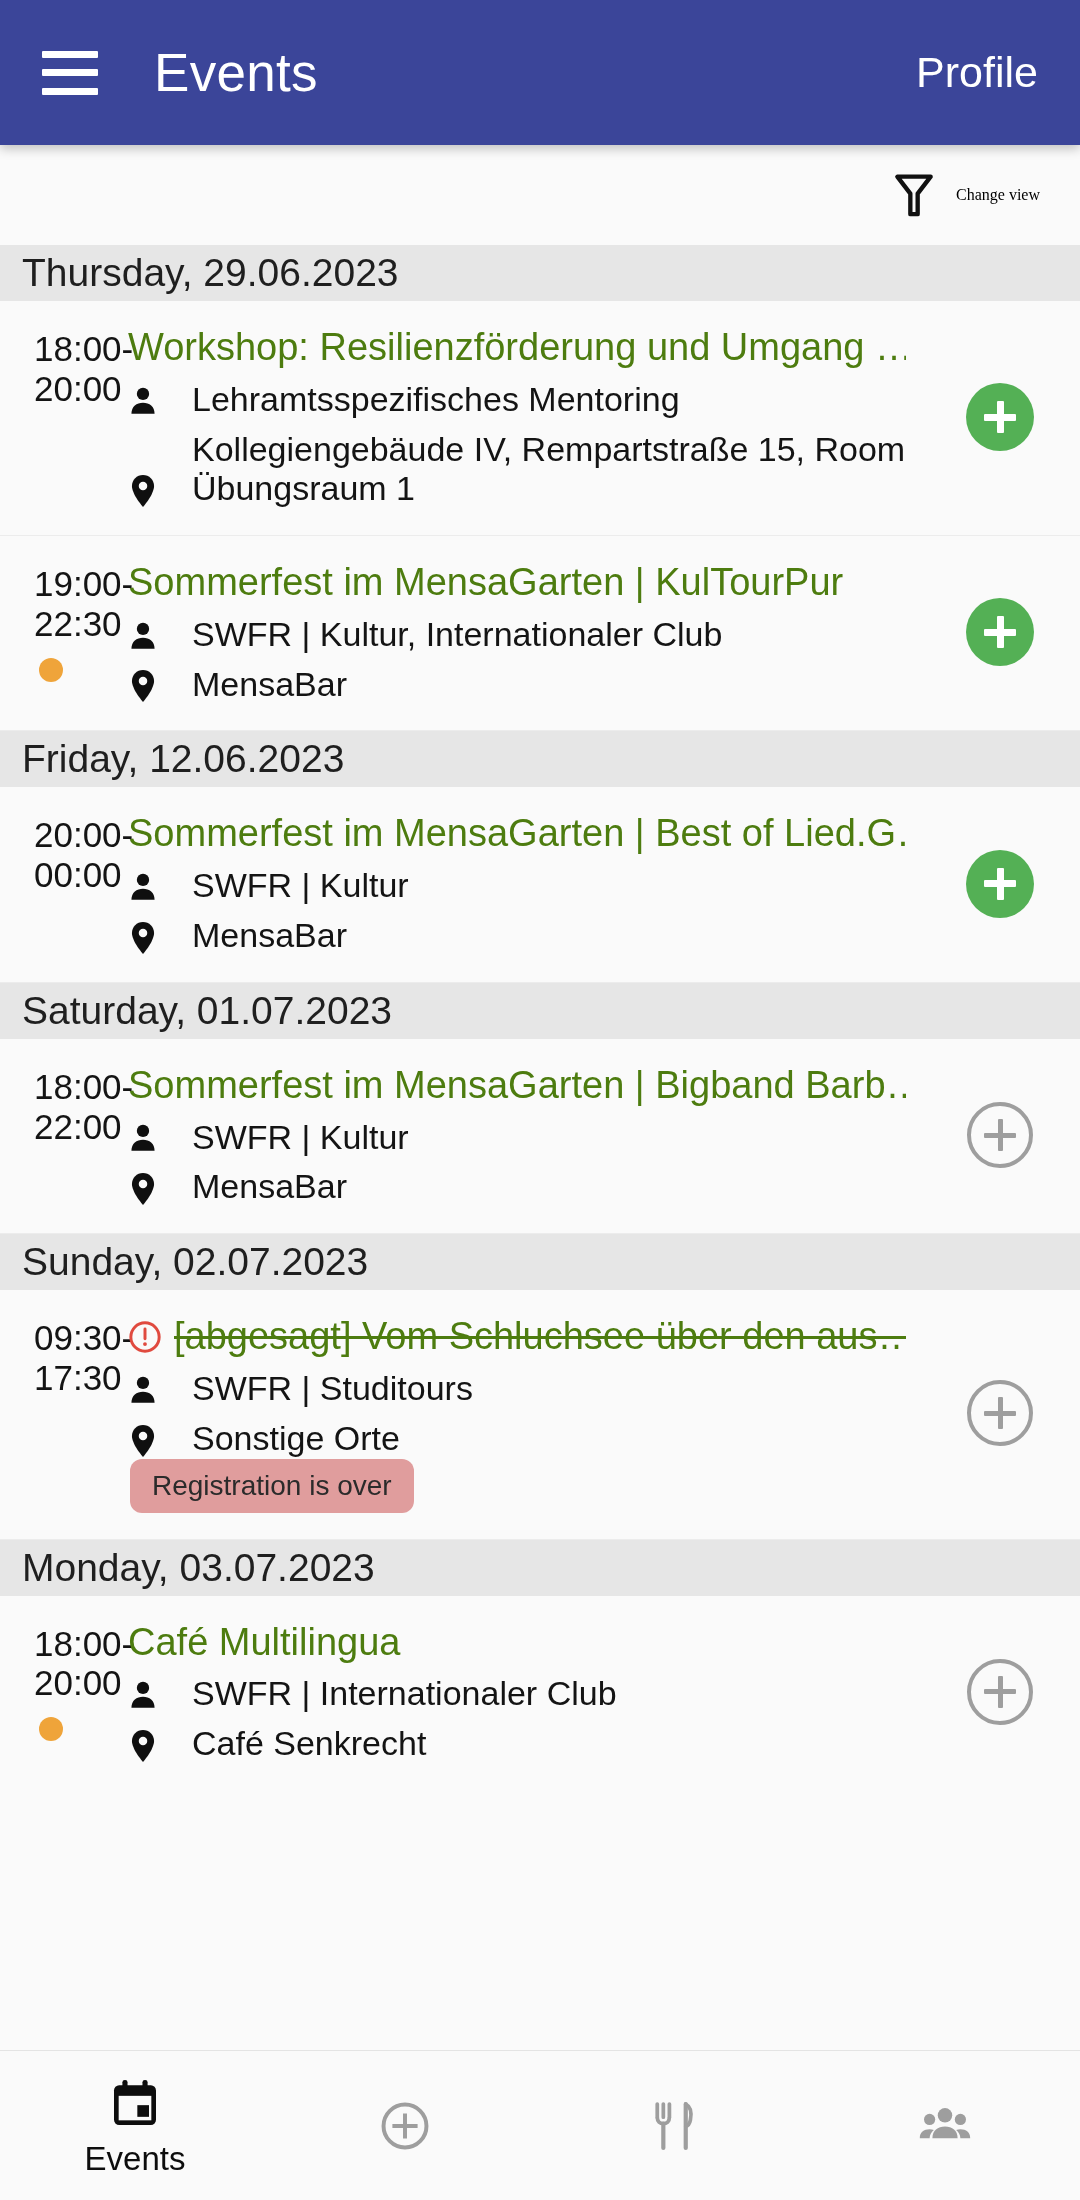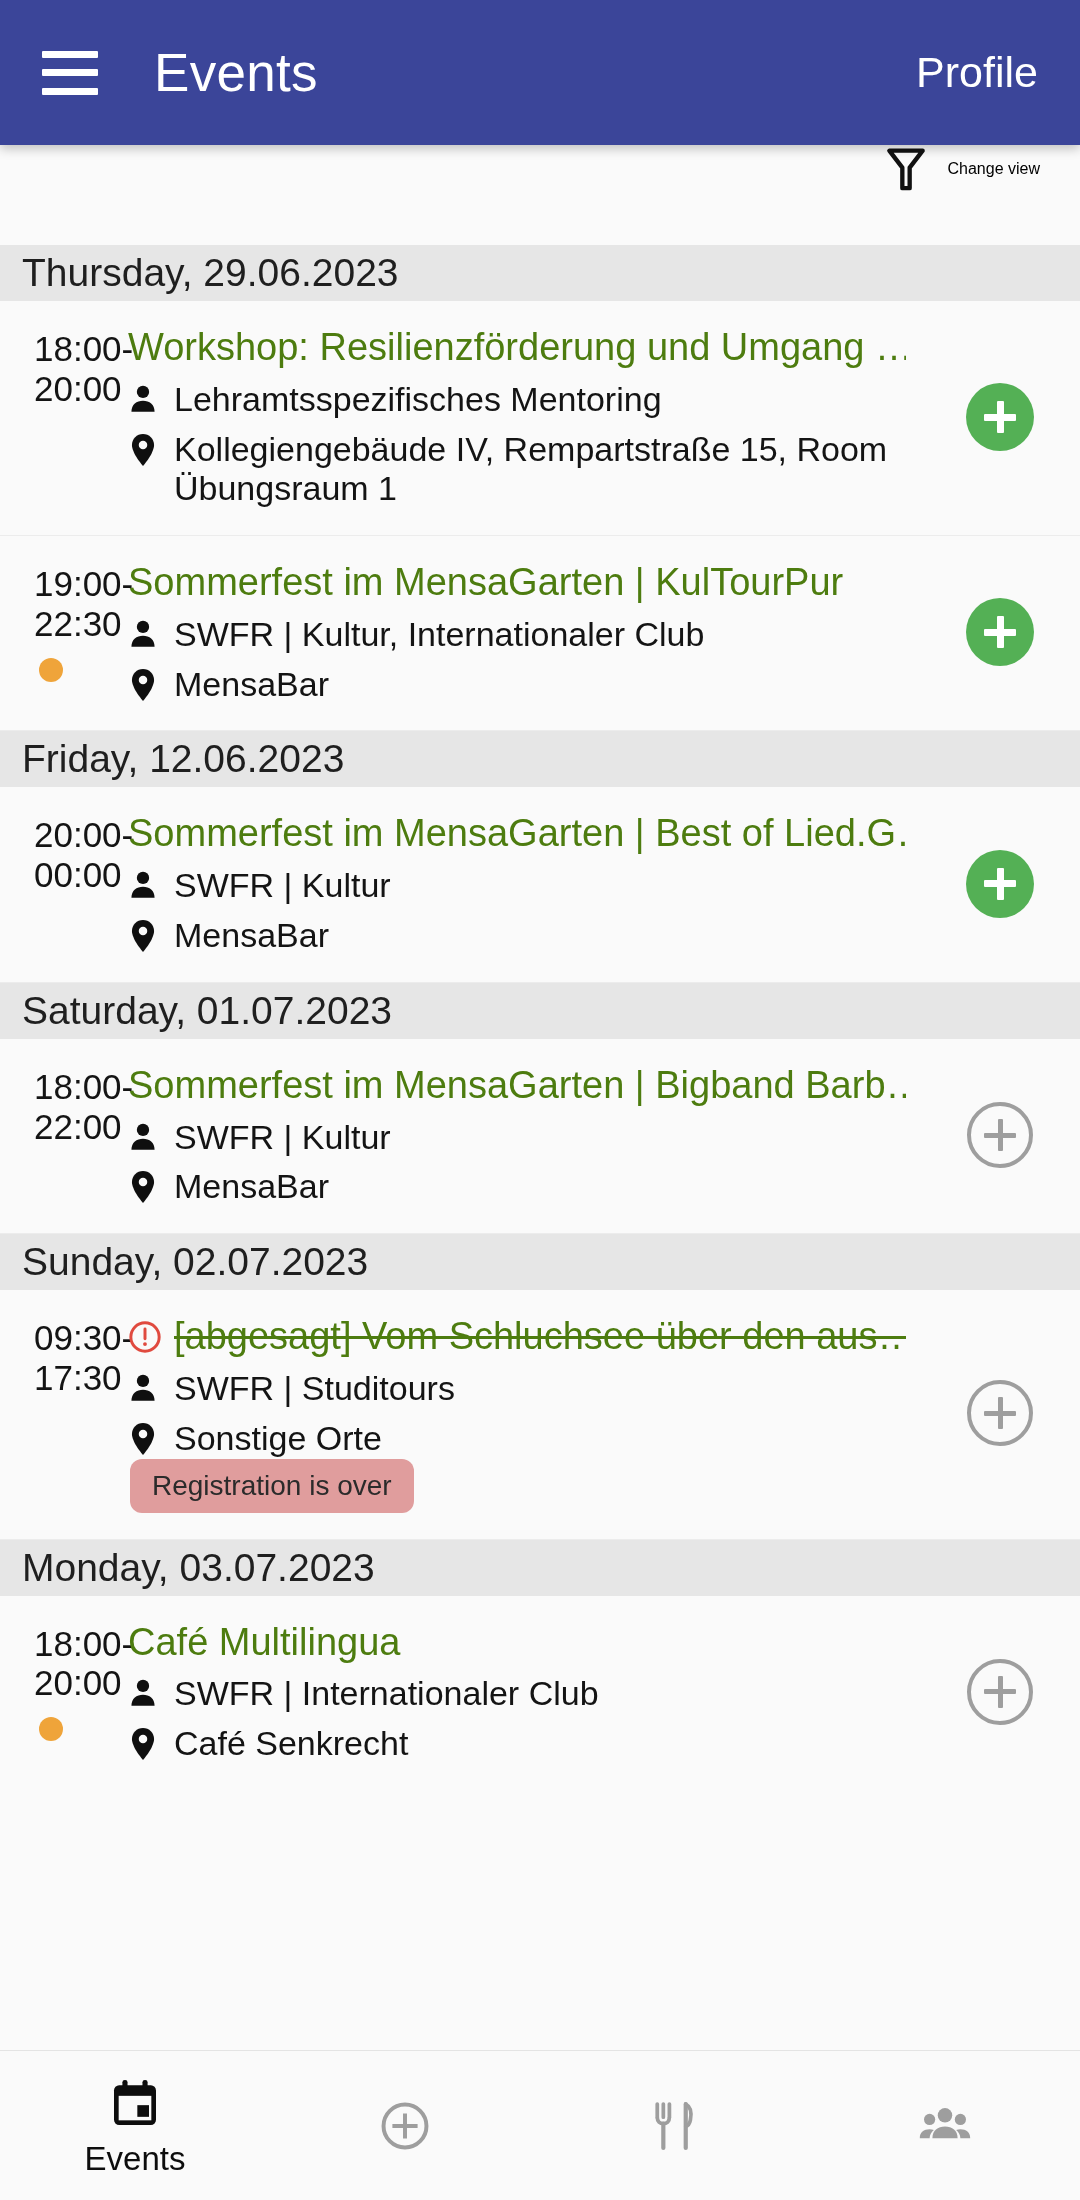--- a/index.html
+++ b/index.html
@@ -65,24 +65,25 @@
     font-weight: 400;
     white-space: nowrap;
     cursor: pointer;
   }
 
   
   .viewbar {
     height: 100px;
     background: #fafafa;
     display: flex;
-    align-items: flex-start;
+    align-items: center;
     justify-content: flex-end;
     padding-right: 40px;
     flex: 0 0 auto;
+    font-family: Liberation Serif, serif;
   }
   .viewbar-btn {
     display: flex;
     align-items: center;
     gap: 22px;
     cursor: pointer;
   }
   .funnel {
     width: 40px;
     height: 48px;
@@ -161,23 +162,23 @@
 
   .alert-icon {
     width: 34px;
     height: 34px;
     flex: 0 0 34px;
     display: block;
   }
 
   .meta-line {
     display: flex;
-    align-items: flex-start;
+    align-items: flex-end;
     margin-top: 10px;
-    gap: 16px;
+    gap: 34px;
   }
   .meta-icon {
     width: 30px;
     flex: 0 0 30px;
     height: 38px;
     display: flex;
     align-items: center;
     justify-content: center;
     padding-top: 2px;
   }

